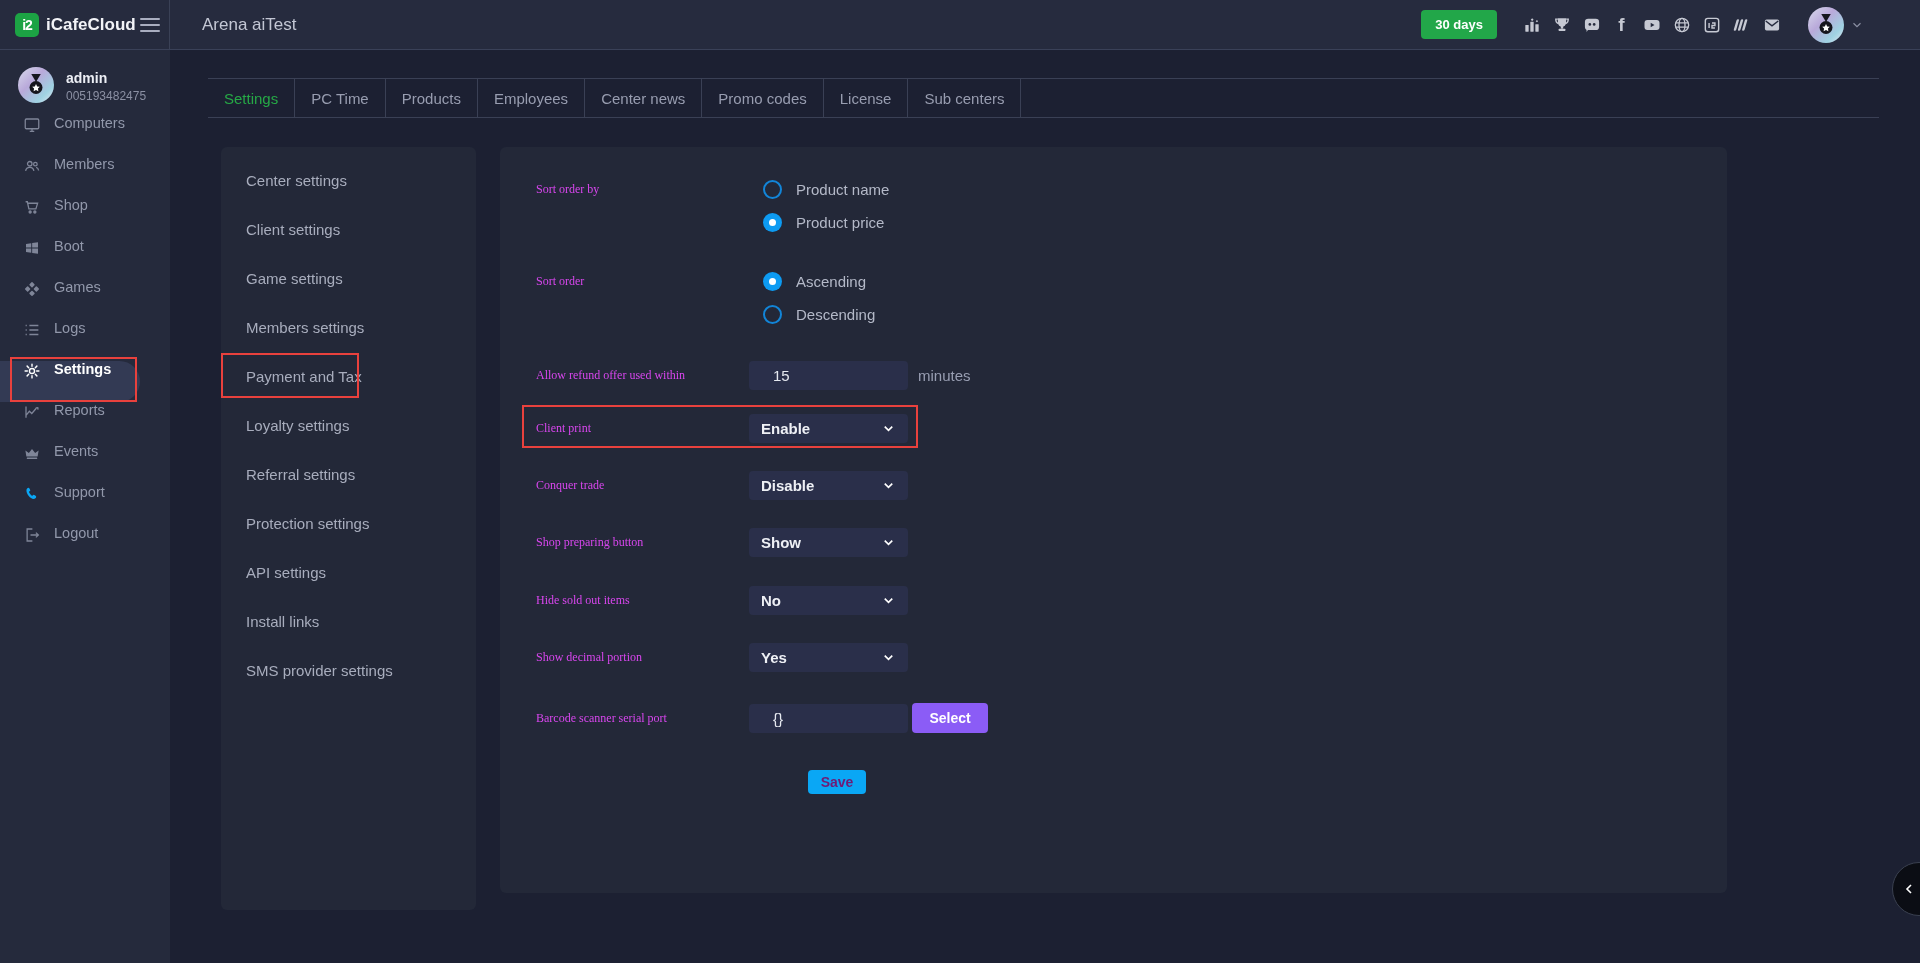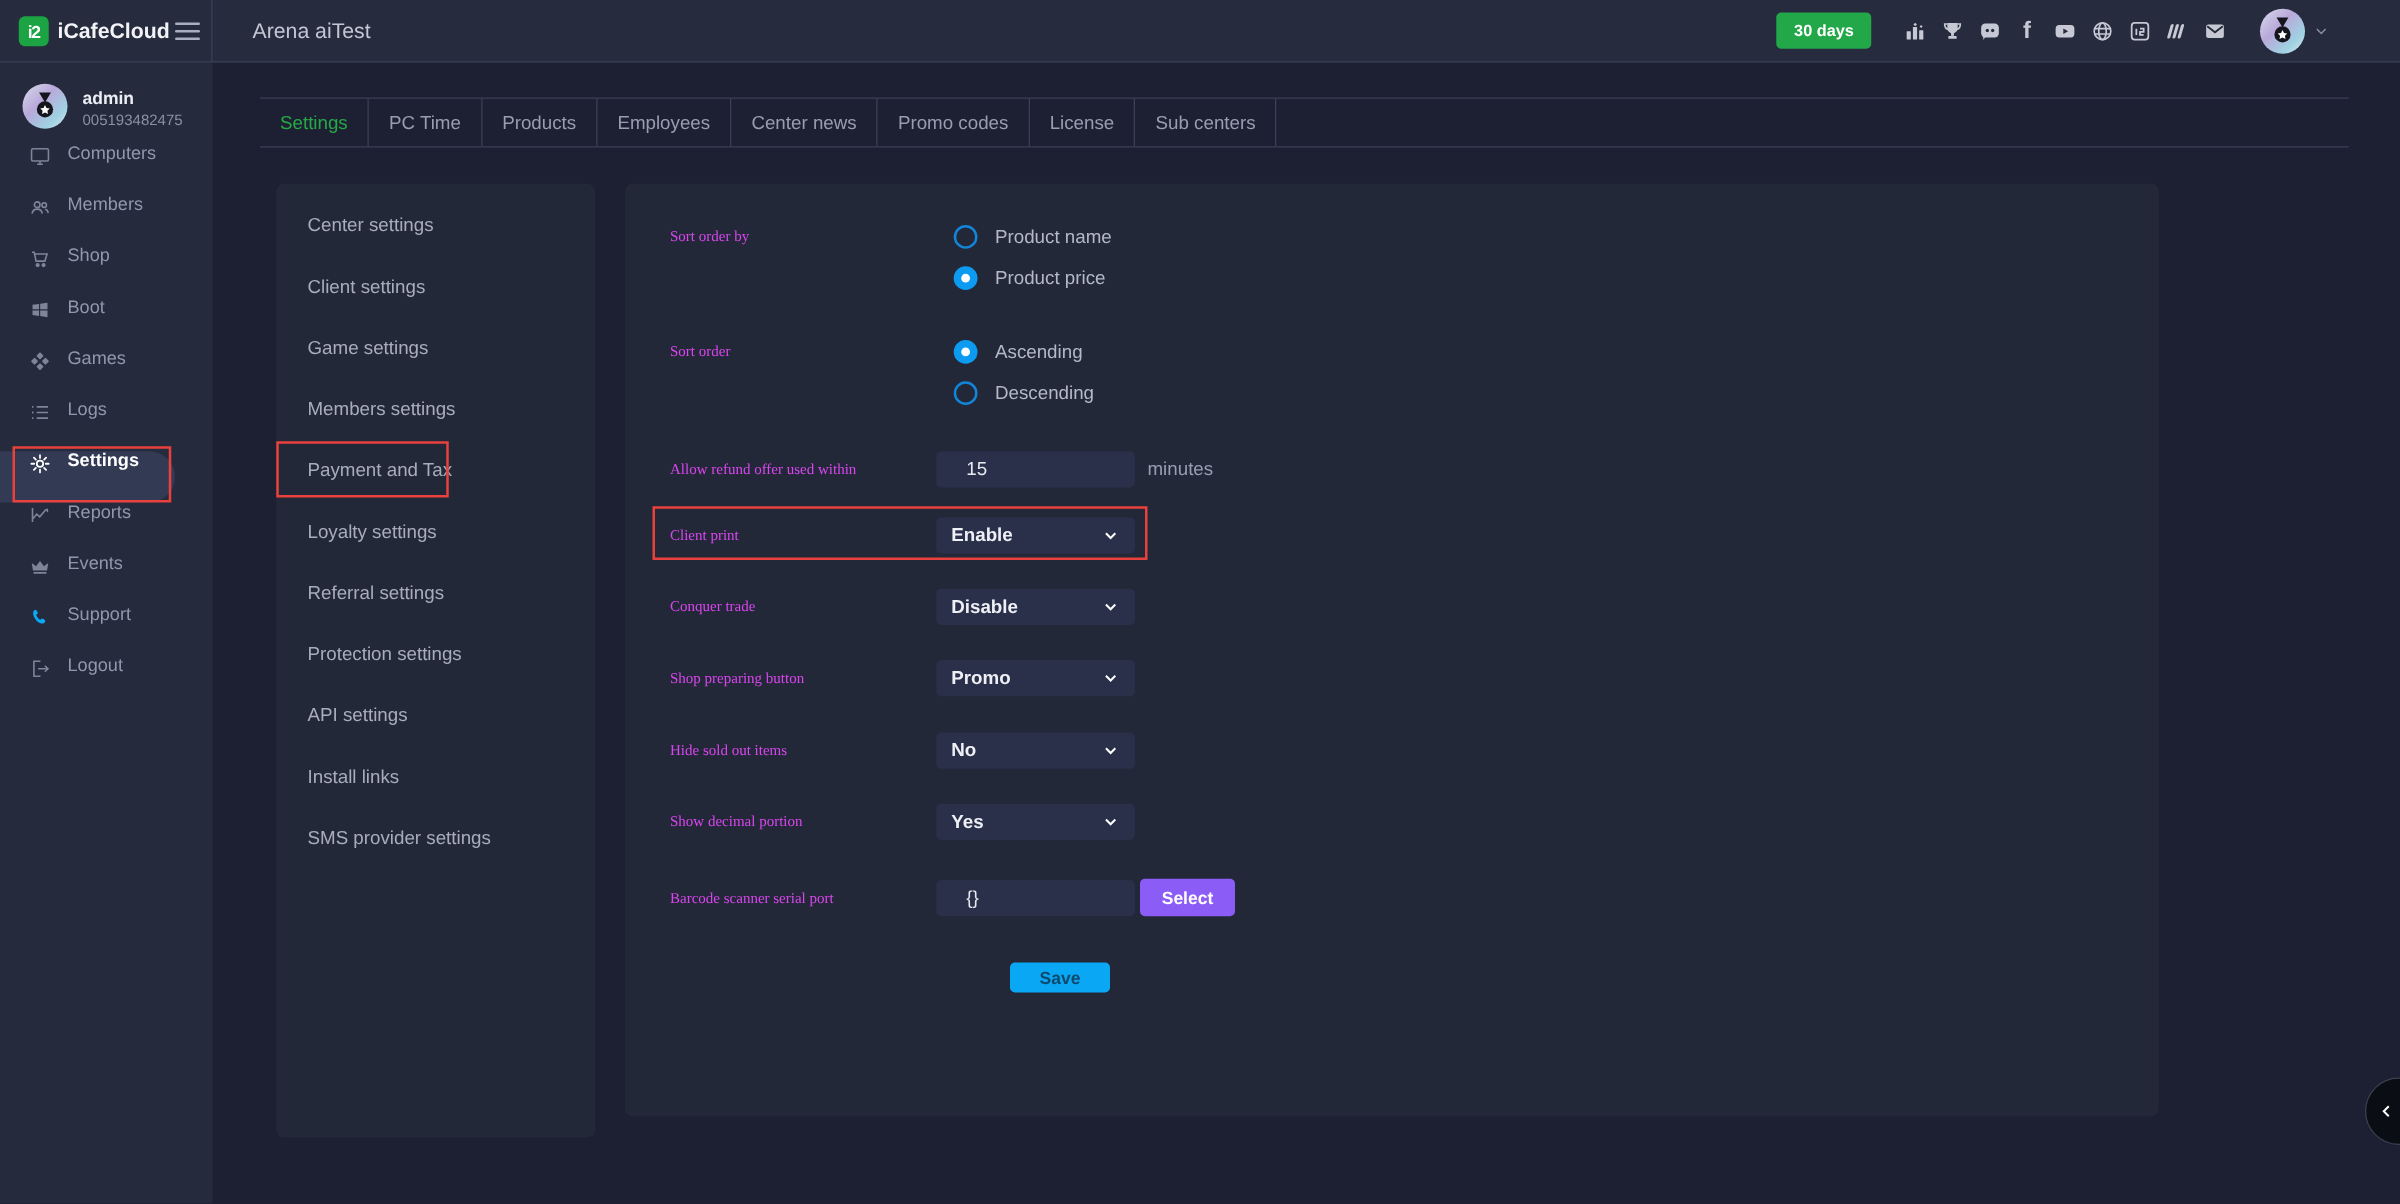--- a/index.html
+++ b/index.html
@@ -125,22 +125,22 @@
     width:159px; height:29px; background:#2a2f4a; border:none; border-radius:4px;
     color:#e6e9f0; padding:0 24px; font-size:15px; font-family:inherit; outline:none; flex:none;
   }
   .suffix { margin-left:10px; font-size:15px; color:#989eb2; }
   .mini-btn {
     width:76px; height:30px; margin-left:4px; background:#8b5cf6; border-radius:4px;
     color:#fff; font-size:14px; font-weight:bold; display:flex; align-items:center;
     justify-content:center; cursor:pointer; flex:none;
   }
   .save-btn {
-    margin:37px 0 0 308px; width:80px; height:24px; background:#0aa7f5;
-    border-radius:4px; color:#0c4a6e; font-size:14px; font-weight:bold;
+    margin:37px 0 0 308px; width:58px; height:24px; background:#0aa7f5;
+    border-radius:4px; color:#701a75; font-size:14px; font-weight:bold;
     display:flex; align-items:center; justify-content:center; cursor:pointer;
   }
 
   
   .anno { position:absolute; border:2px solid #e9413d; z-index:6; pointer-events:none; }
   .anno-settings { left:10px; top:357px; width:127px; height:45px; }
   .anno-shop { left:221px; top:353px; width:138px; height:45px; }
   .anno-clientprint { left:522px; top:405px; width:396px; height:43px; }
 
   
@@ -453,21 +453,21 @@
           <svg viewBox="0 0 24 24" width="15" height="15" fill="none" stroke="currentColor" stroke-width="2.6">
             <path d="M6 9l6 6 6-6"></path>
           </svg>
         </span>
     </div>
   </div>
 
   <div class="frow" style="margin-top:27px;">
     <div class="flabel">Shop preparing button</div>
     <div class="fctrl">
-      <span class="val">Promo</span>
+      <span class="val">Show</span>
       <span class="sel-chev">
           <svg viewBox="0 0 24 24" width="15" height="15" fill="none" stroke="currentColor" stroke-width="2.6">
             <path d="M6 9l6 6 6-6"></path>
           </svg>
         </span>
     </div>
   </div>
 
   <div class="frow" style="margin-top:28px;">
     <div class="flabel">Hide sold out items</div>

